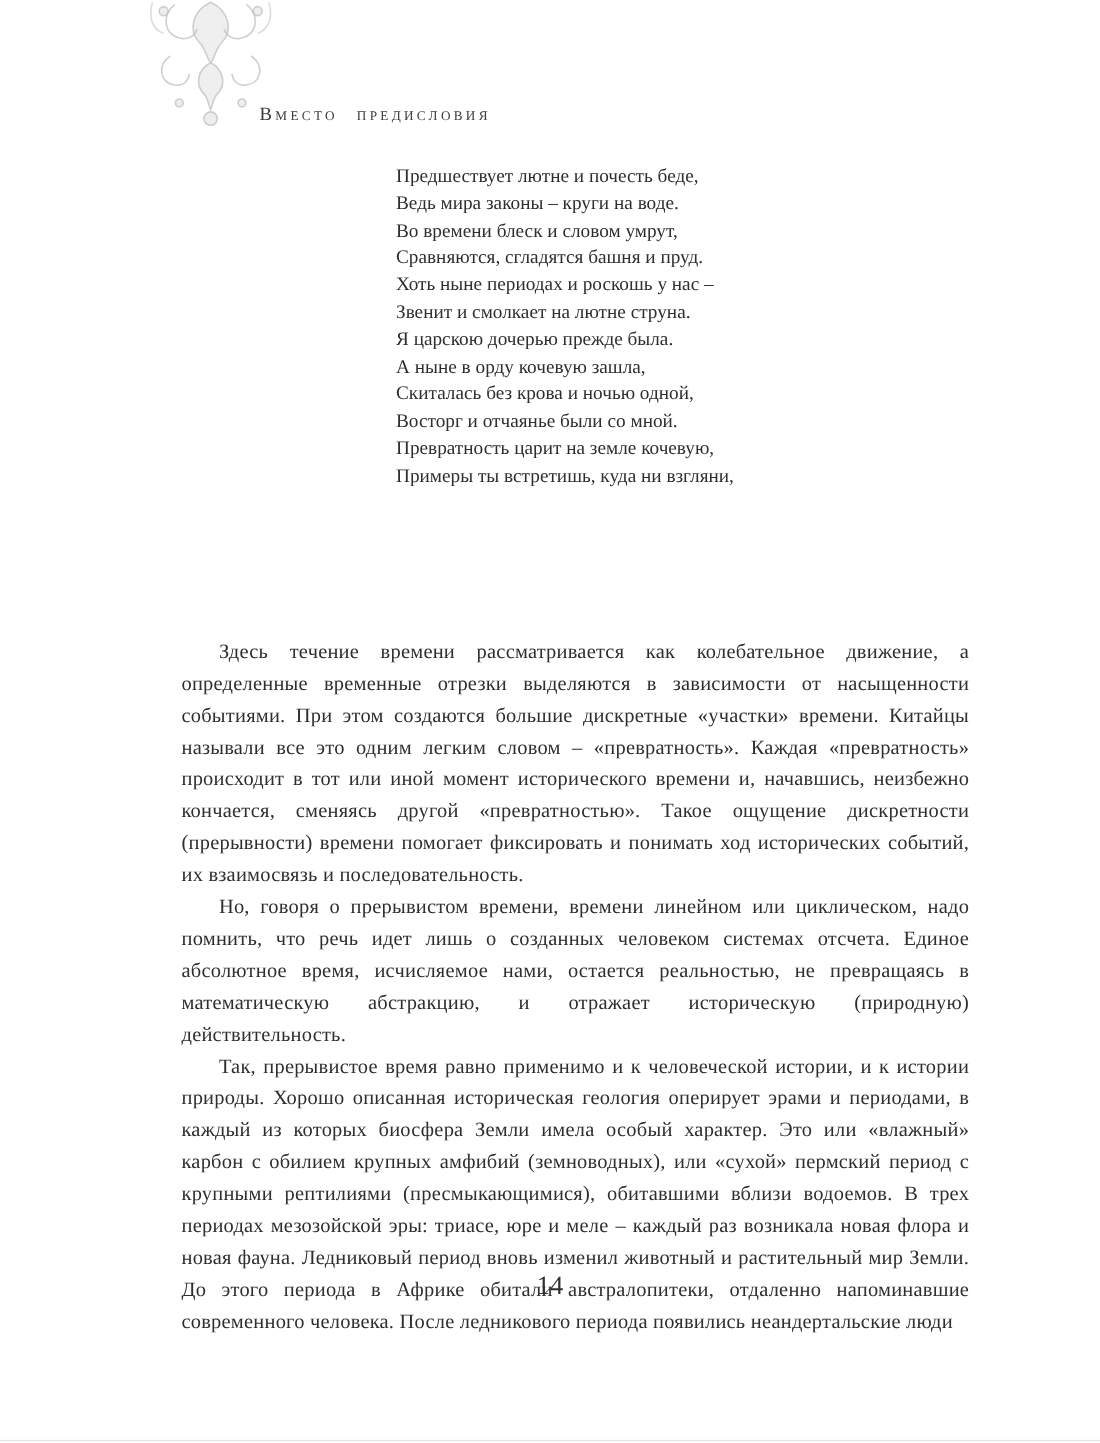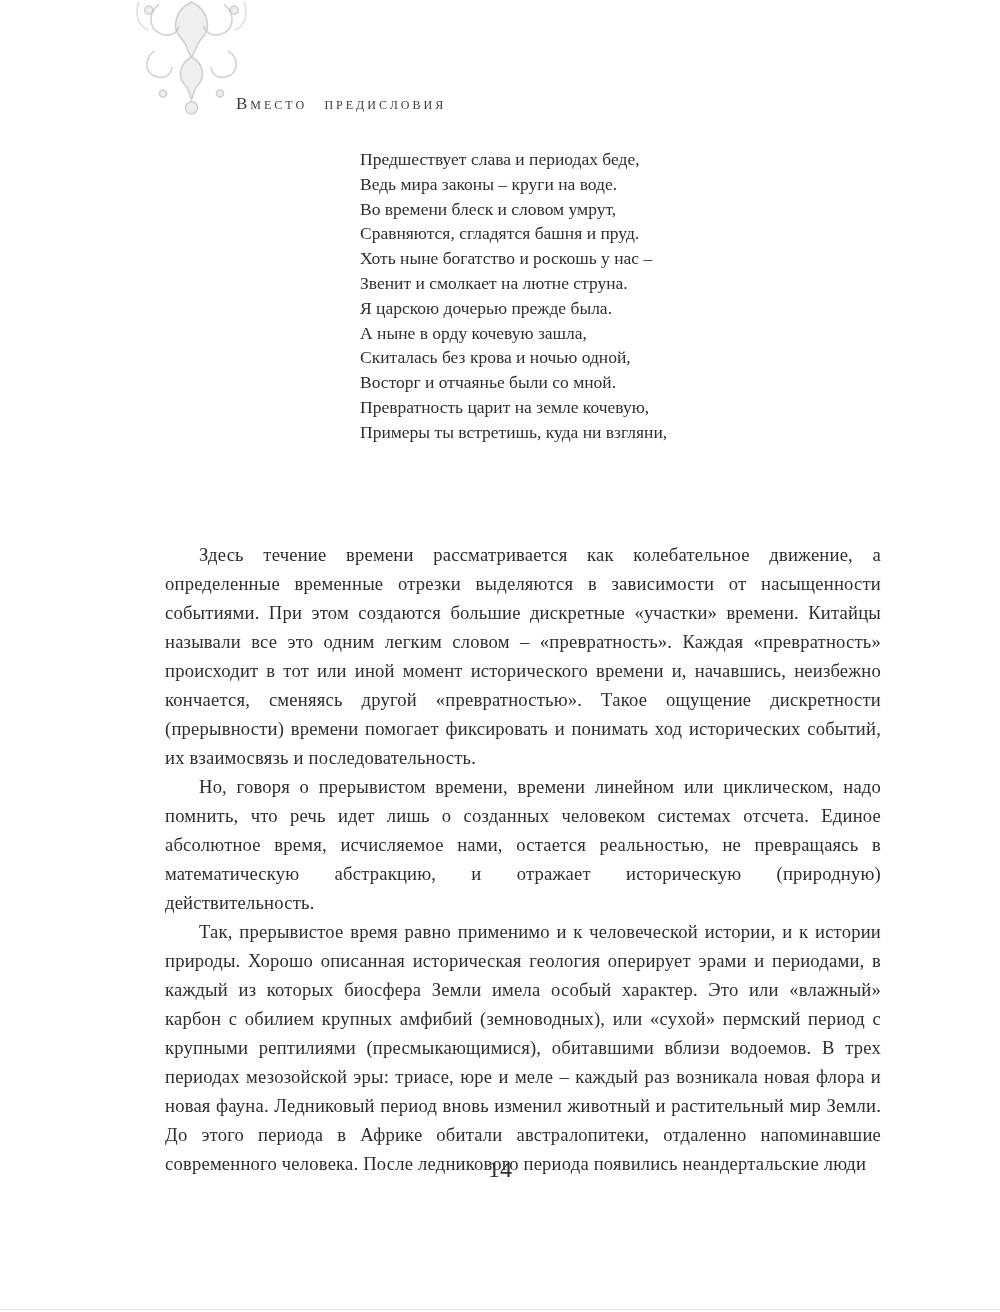--- a/index.html
+++ b/index.html
@@ -40,21 +40,21 @@
     font-size: 17.5px;
     line-height: 24.8px;
     color: #2e2e2e;
   }
   .poem-line {
     white-space: nowrap;
   }
   .prose {
     position: absolute;
     left: 165px;
-    top: 540px;
+    top: 578px;
     width: 716px;
     font-size: 18.6px;
     line-height: 29px;
     text-align: justify;
     letter-spacing: 0.2px;
   }
   .prose p {
     margin: 0;
     text-indent: 34px;
   }
@@ -97,25 +97,25 @@
         <circle cx="104" cy="10" r="4" fill-opacity="0.3"></circle>
         <circle cx="34" cy="92" r="3.5" fill-opacity="0.3"></circle>
         <circle cx="90" cy="92" r="3.5" fill-opacity="0.3"></circle>
       </g>
     </svg>
   </div>
 
   <div class="chapter-header">Вместо предисловия</div>
 
   <div class="poem">
-    <div class="poem-line">Предшествует слава и периодах беде,</div>
+    <div class="poem-line">Предшествует лютне и почесть беде,</div>
     <div class="poem-line">Ведь мира законы – круги на воде.</div>
     <div class="poem-line">Во времени блеск и словом умрут,</div>
     <div class="poem-line">Сравняются, сгладятся башня и пруд.</div>
-    <div class="poem-line">Хоть ныне богатство и роскошь у нас –</div>
+    <div class="poem-line">Хоть ныне периодах и роскошь у нас –</div>
     <div class="poem-line">Звенит и смолкает на лютне струна.</div>
     <div class="poem-line">Я царскою дочерью прежде была.</div>
     <div class="poem-line">А ныне в орду кочевую зашла,</div>
     <div class="poem-line">Скиталась без крова и ночью одной,</div>
     <div class="poem-line">Восторг и отчаянье были со мной.</div>
     <div class="poem-line">Превратность царит на земле кочевую,</div>
     <div class="poem-line">Примеры ты встретишь, куда ни взгляни,</div>
   </div>
 
   <div class="prose">

